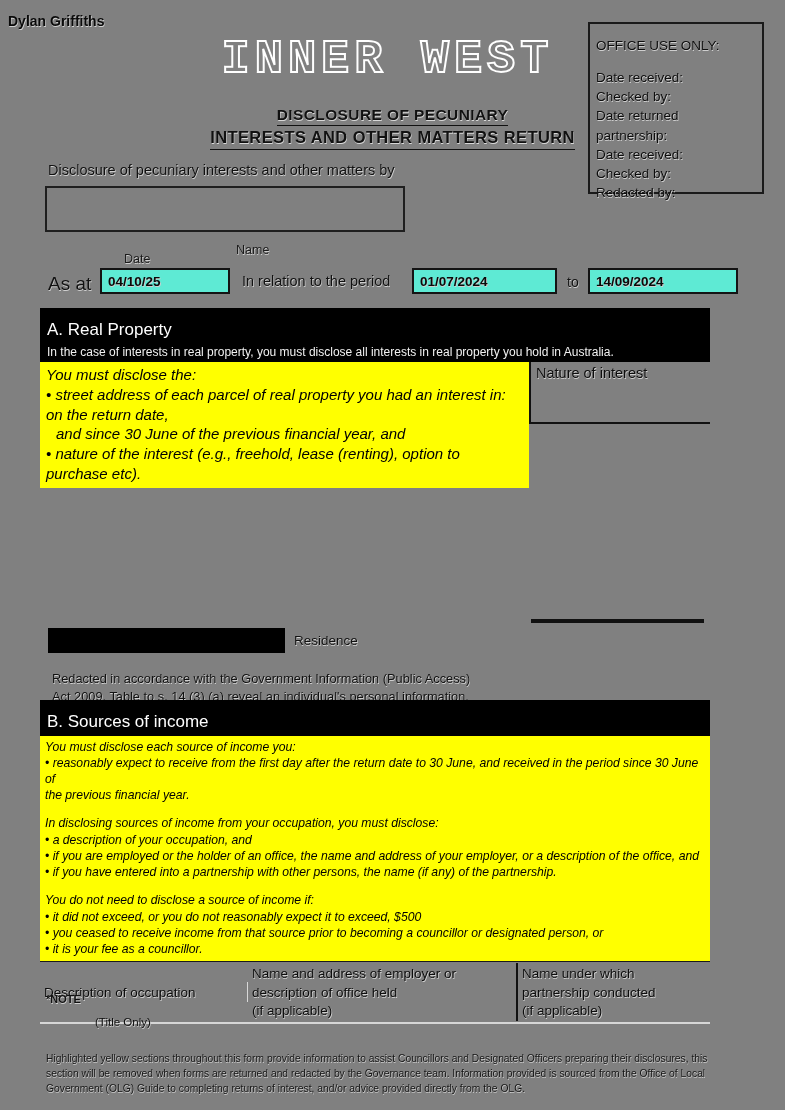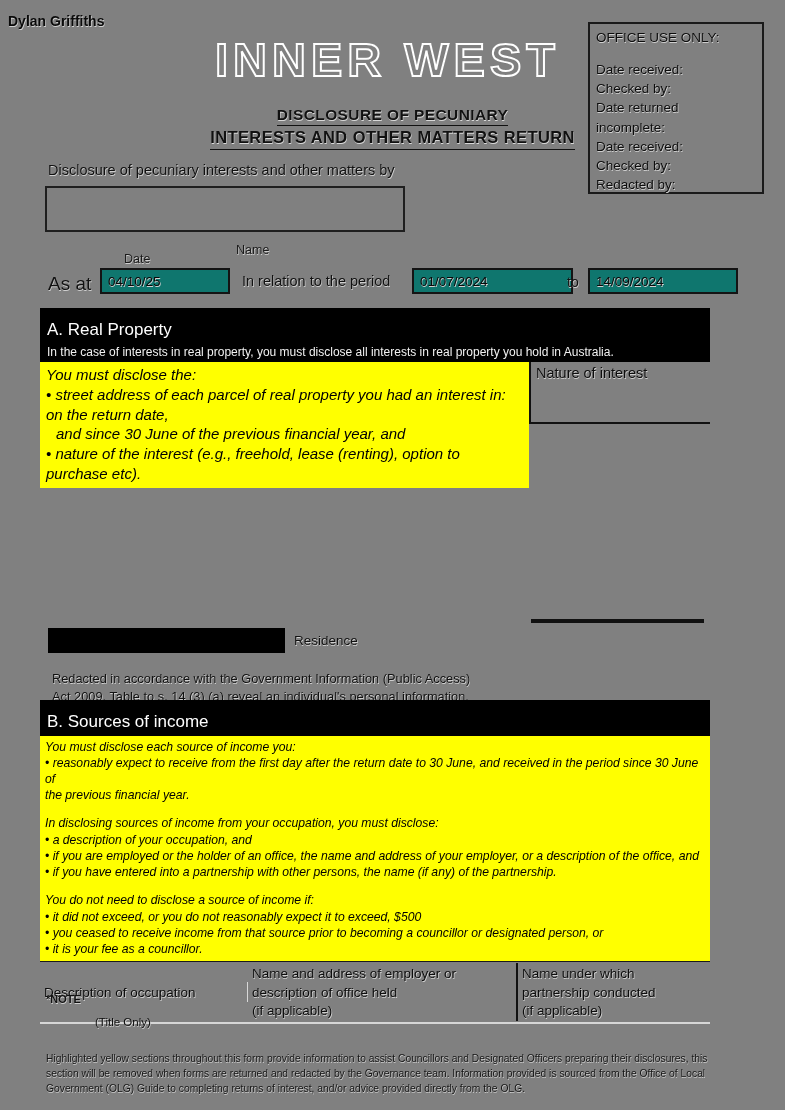--- a/index.html
+++ b/index.html
@@ -27,21 +27,21 @@
     position: absolute;
     left: 215px;
     top: 28px;
     width: 345px;
     height: 62px;
     display: flex;
     align-items: center;
     justify-content: center;
   }
   .logo-text {
-    font-family: Liberation Sans, sans-serif;
+    font-family: Liberation Mono, monospace;
     font-size: 47px;
     font-weight: 700;
     letter-spacing: 5px;
     color: #808080;
     -webkit-text-stroke: 2px #ffffff;
     text-stroke: 2px #ffffff;
     text-shadow:
       1px 0 0 #3a3a3a, -1px 0 0 #3a3a3a,
       0 1px 0 #3a3a3a, 0 -1px 0 #3a3a3a;
     white-space: nowrap;
@@ -74,21 +74,21 @@
 
   
   .office-box {
     position: absolute;
     left: 588px;
     top: 22px;
     width: 176px;
     height: 172px;
     border: 2px solid #1a1a1a;
     background: #808080;
-    padding: 4px 6px 0 6px;
+    padding: 12px 6px 0 6px;
     box-sizing: border-box;
   }
   .office-line {
     font-size: 13.5px;
     line-height: 1.42;
     color: #0d0d0d;
     text-shadow: 0.6px 0.6px 0 #cfcfcf;
     white-space: nowrap;
   }
   .office-gap { height: 13px; }
@@ -154,35 +154,36 @@
     position: absolute;
     left: 567px;
     top: 274px;
     font-size: 14px;
     color: #111;
     text-shadow: 0.6px 0.6px 0 #cfcfcf;
   }
   .date-box {
     position: absolute;
     border: 2.5px solid #141414;
-    background: #0f766e;
+    background: #5eead4;
     box-sizing: border-box;
     height: 26px;
+    font-weight: bold;
   }
   .date-box span {
     position: absolute;
     left: 6px;
     top: 4px;
     font-size: 13.5px;
     color: #0a0a0a;
     text-shadow: 0.6px 0.6px 0 #d0d0d0;
     white-space: nowrap;
   }
   .db-asat   { left: 100px; top: 268px; width: 130px; }
-  .db-from   { left: 412px; top: 268px; width: 161px; }
+  .db-from   { left: 412px; top: 268px; width: 145px; }
   .db-to     { left: 588px; top: 268px; width: 150px; }
 
   
   .secA {
     position: absolute;
     left: 40px;
     top: 308px;
     width: 670px;
   }
   .blackbar-thin {
@@ -367,21 +368,21 @@
     <div><span class="l1">DISCLOSURE OF PECUNIARY</span></div>
     <div><span class="l2">INTERESTS AND OTHER MATTERS RETURN</span></div>
   </div>
 
   <div class="office-box">
     <div class="office-line">OFFICE USE ONLY:</div>
     <div class="office-gap"></div>
     <div class="office-line">Date received:</div>
     <div class="office-line">Checked by:</div>
     <div class="office-line">Date returned</div>
-    <div class="office-line">incomplete:</div>
+    <div class="office-line">partnership:</div>
     <div class="office-line">Date received:</div>
     <div class="office-line">Checked by:</div>
     <div class="office-line">Redacted by:</div>
   </div>
 
   <div class="disc-label">Disclosure of pecuniary interests and other matters by</div>
   <div class="name-box"></div>
   <div class="name-value">Dylan Griffiths</div>
   <div class="mini-label lbl-name">Name</div>
   <div class="mini-label lbl-date">Date</div>

